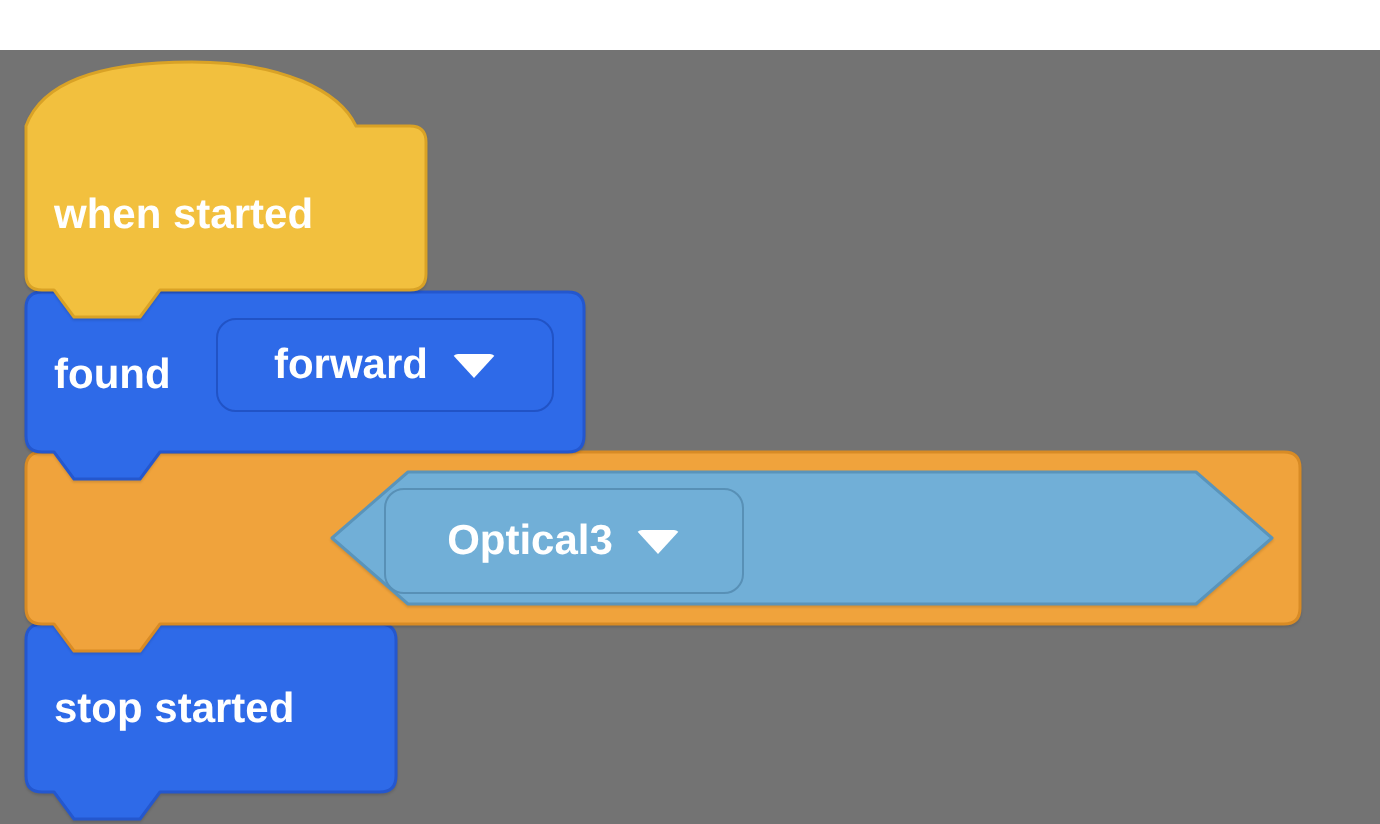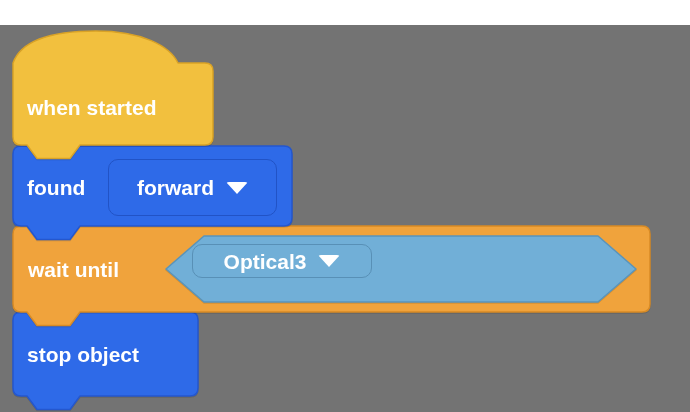--- a/index.html
+++ b/index.html
@@ -40,28 +40,28 @@
     justify-content: center;
     gap: 12px;
     border-radius: 10px;
     box-sizing: border-box;
     cursor: pointer;
   }
   .dropdown-blue {
     left: 108px;
     top: 134px;
     width: 169px;
-    height: 57px;
+    height: 47px;
     border: 1.5px solid #2153c6;
   }
   .dropdown-lightblue {
     left: 192px;
     top: 219px;
     width: 180px;
-    height: 34px;
+    height: 53px;
     border: 1.5px solid #5890b6;
   }
   .dropdown .dd-label {
     color: #ffffff;
     font-size: 21px;
     font-weight: bold;
     line-height: 1;
     white-space: nowrap;
   }
   .dropdown-arrow {
@@ -96,24 +96,23 @@
 
     <path d="M 13,38 C 22,13 58,6 96,6 C 142,6 170,21 178,38
              L 205,38 Q 213,38 213,46 L 213,112 Q 213,120 205,120
              L 80,120 L 70,133.5 L 37,133.5 L 27,120 L 21,120 Q 13,120 13,112 Z" fill="#F2C03E" stroke="#D9A226" stroke-width="1.5" stroke-linejoin="round"></path>
   </svg>
 
   <div class="block-label" style="left:27px; top:72px;">when started</div>
 
   <div class="block-label" style="left:27px; top:152px;">found</div>
 
-  <div class="block-label" style="left:28px; top:234px;">wait until</div>
 
 
-  <div class="block-label" style="left:27px; top:319px;">stop object</div>
+  <div class="block-label" style="left:27px; top:319px;">stop started</div>
 
   <div class="dropdown dropdown-blue">
     <span class="dd-label">forward</span>
     <span class="dropdown-arrow"></span>
   </div>
 
   <div class="dropdown dropdown-lightblue">
     <span class="dd-label">Optical3</span>
     <span class="dropdown-arrow"></span>
   </div>

